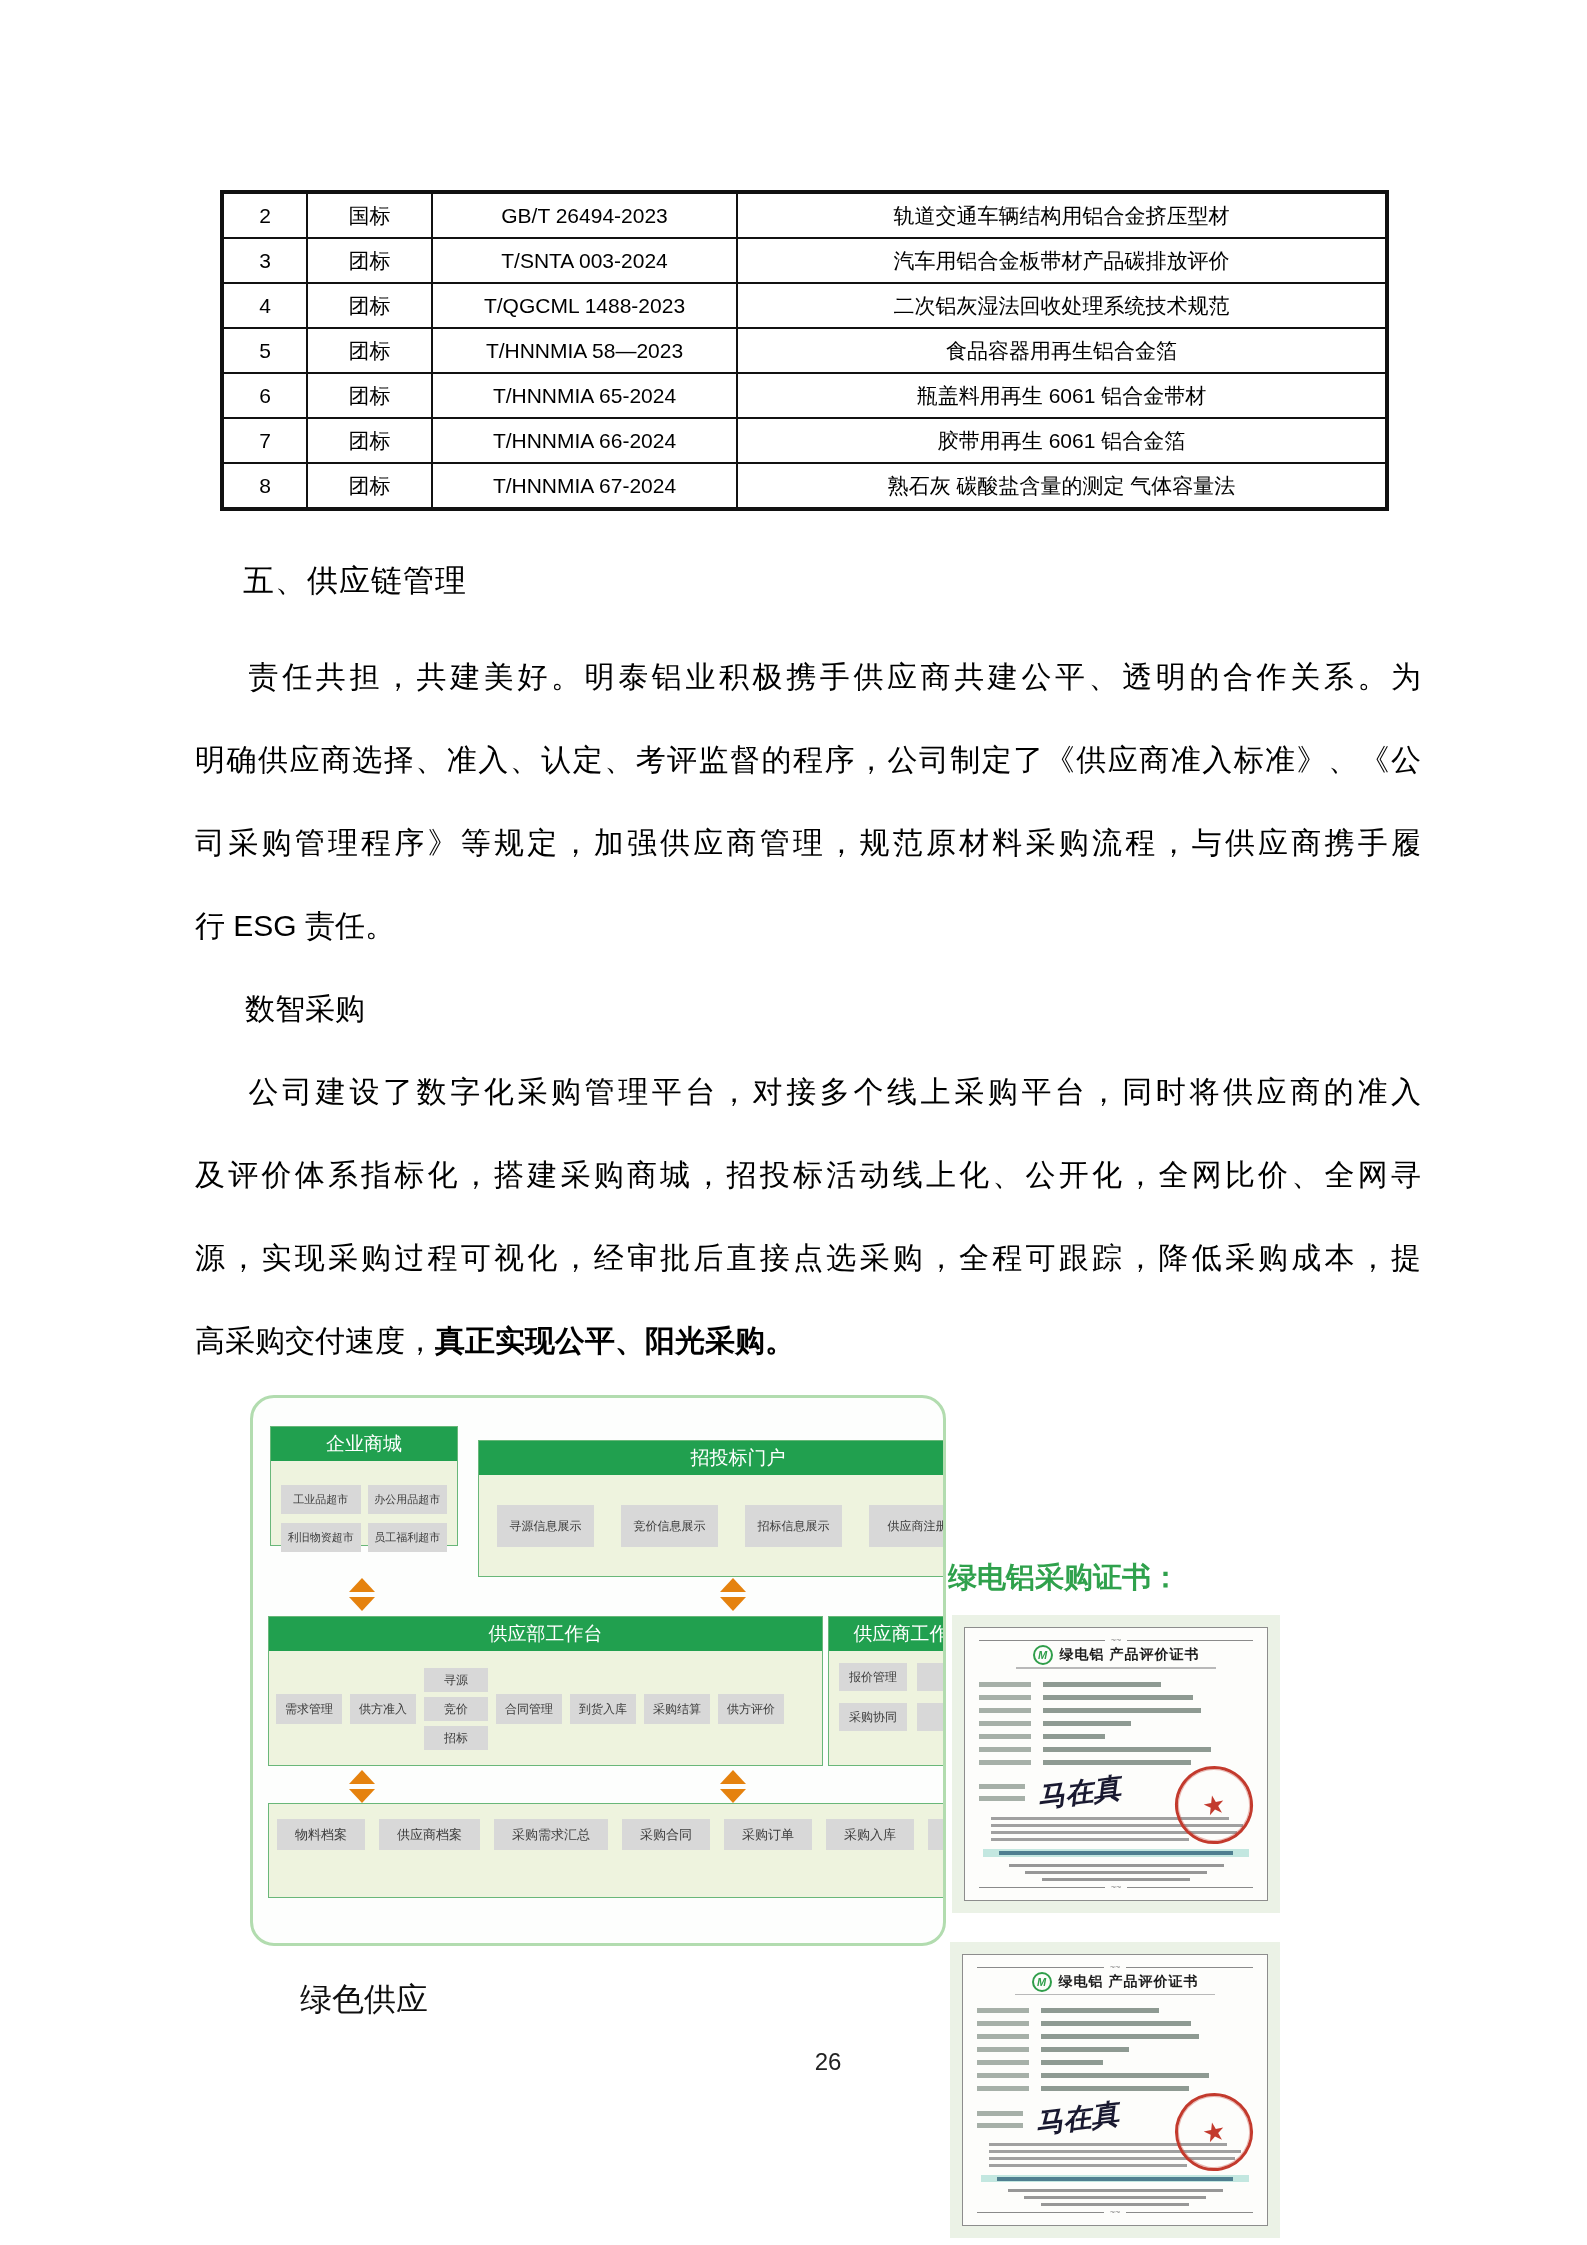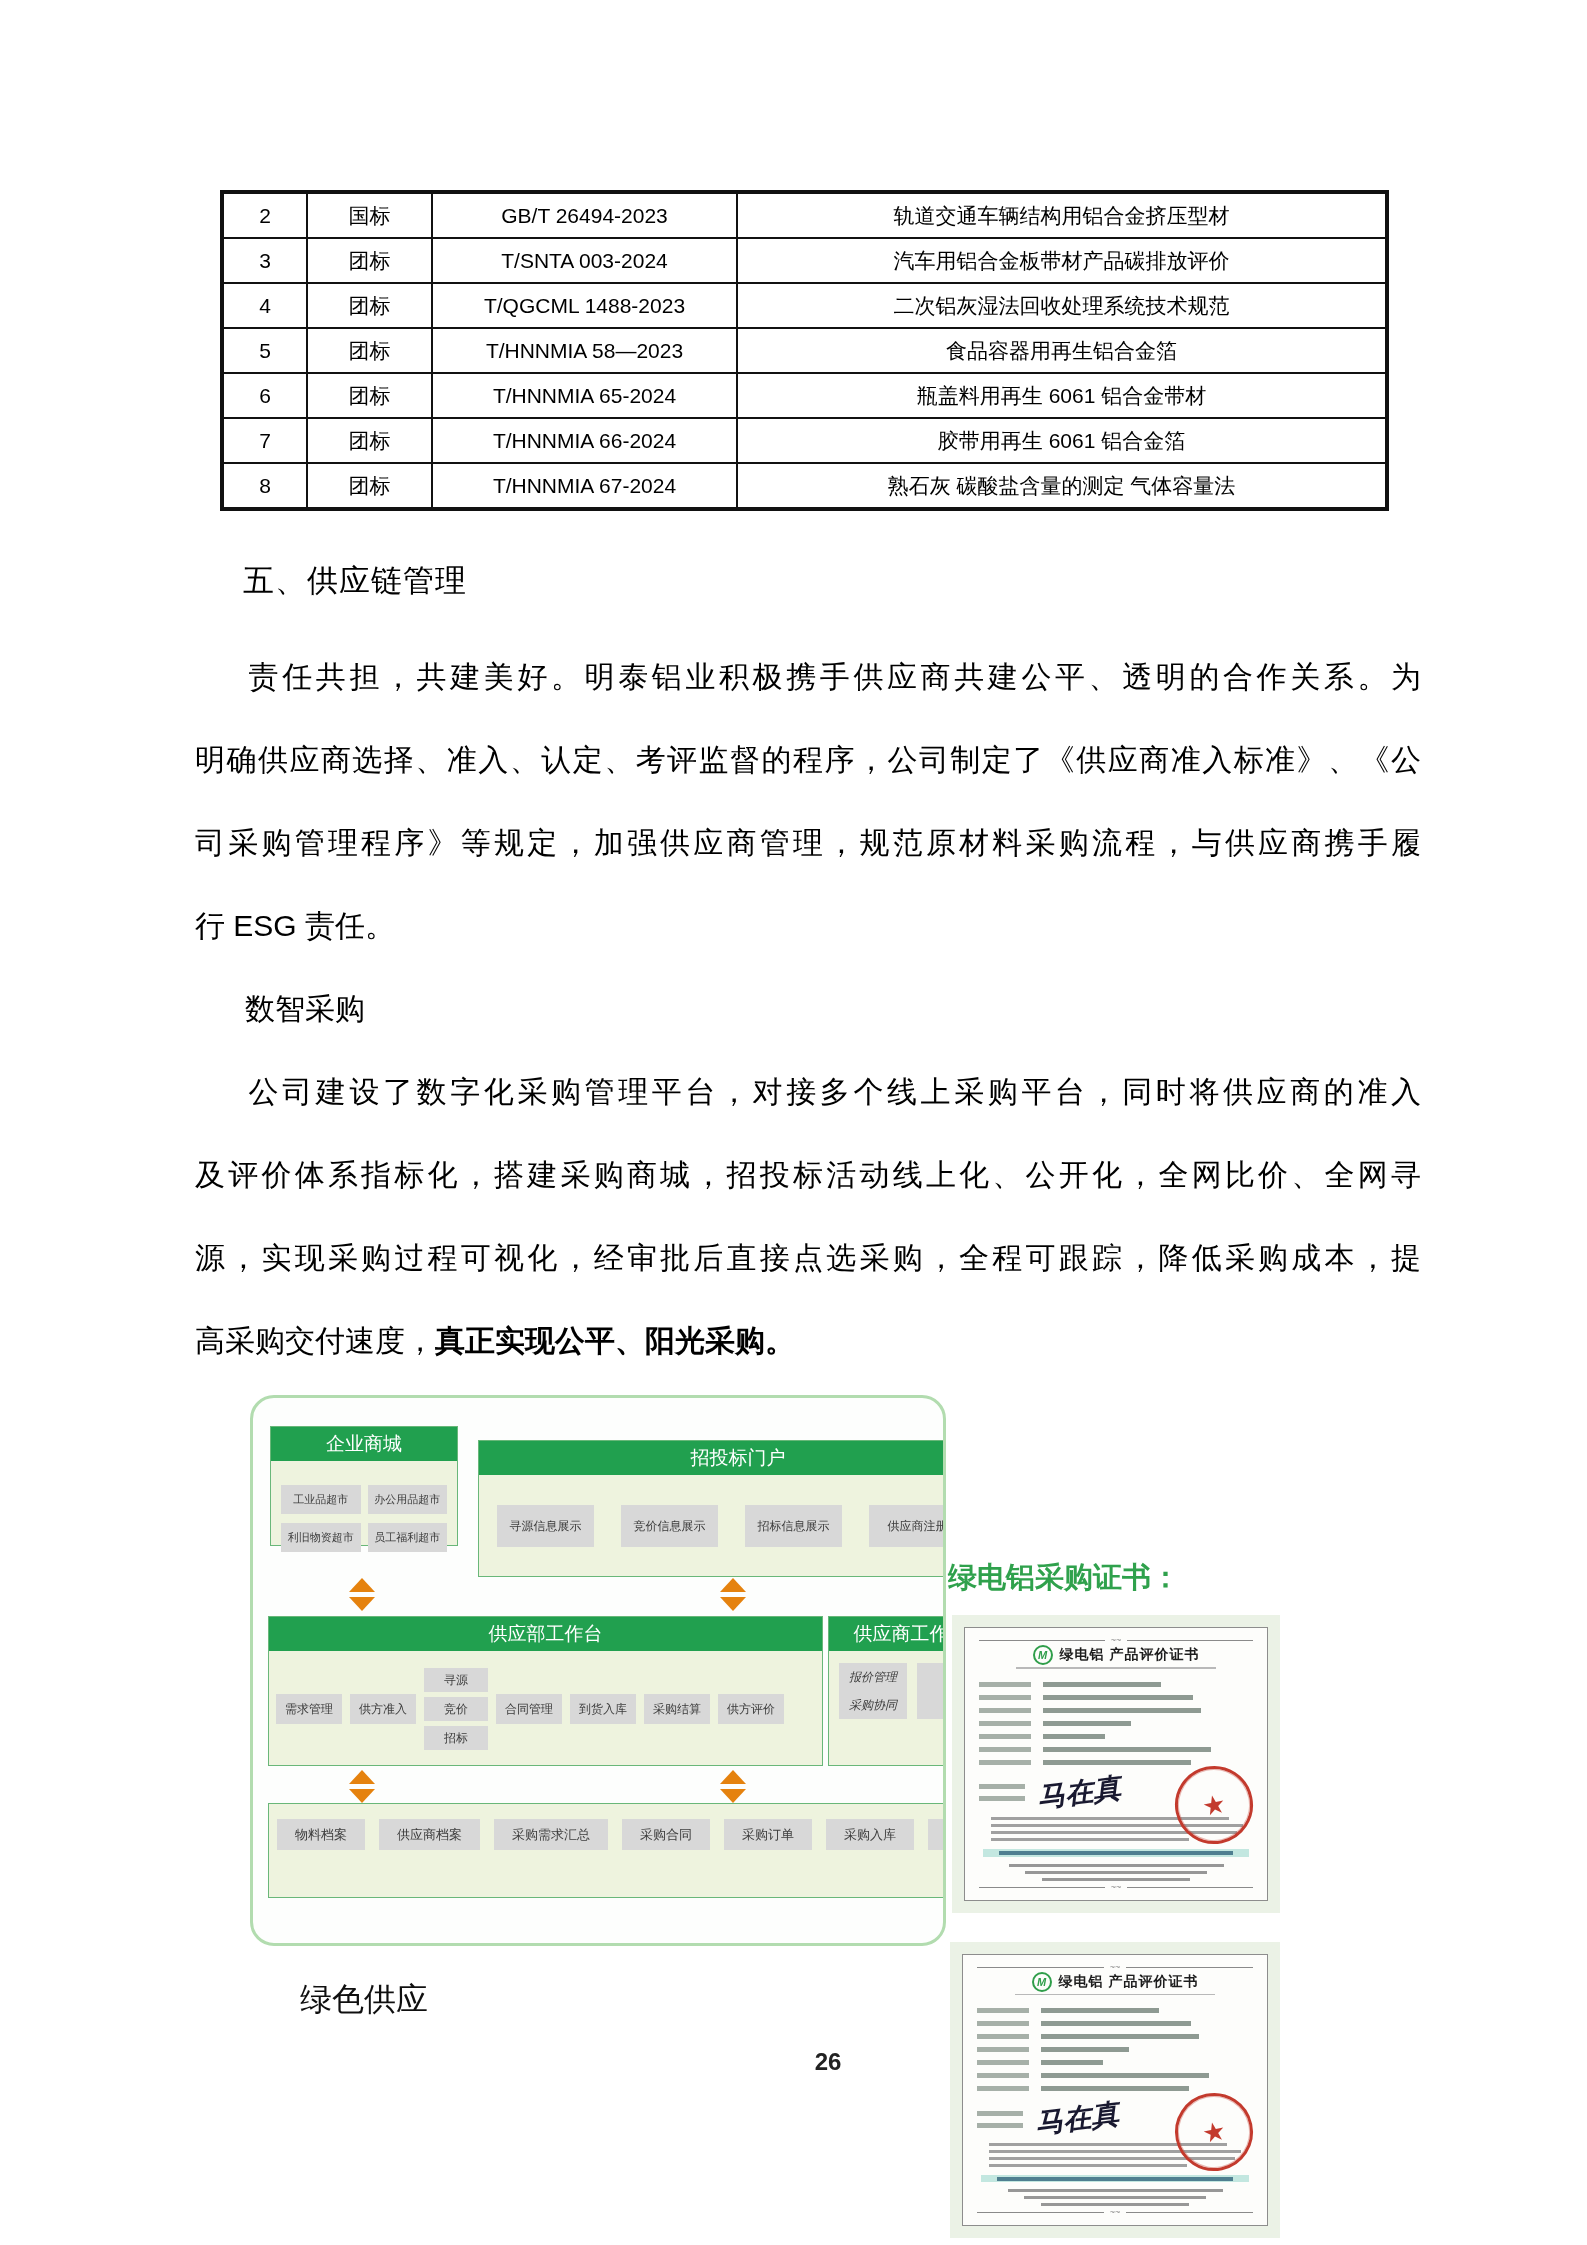--- a/index.html
+++ b/index.html
@@ -32,21 +32,21 @@
   .mall-grid .chip{padding:9px 2px;font-size:11px;}
   .bidding{left:225px;top:30px;width:520px;height:137px;margin-top:12px;}
   .bid-row{display:flex;gap:27px;padding:30px 0 0 18px;}
   .bid-row .chip{width:97px;}
   .supply{left:15px;top:218px;width:555px;height:150px;}
   .supply-row{display:flex;align-items:center;gap:8px;padding:0 7px;height:116px;}
   .supply-row .chip{padding:9px 9px;}
   .stack{display:flex;flex-direction:column;gap:5px;}
   .stack .chip{padding:6px 20px;}
   .supplier{left:575px;top:218px;width:165px;height:150px;}
-  .supplier-col{padding:12px 0 0 10px;display:flex;flex-direction:column;font-style:italic;}
+  .supplier-col{padding:12px 0 0 10px;display:flex;flex-direction:column;gap:12px;}
   .srow{display:flex;gap:10px;}
   .srow .chip{padding:8px 10px;}
   .chip.ph{width:46px;}
   .erp{left:15px;top:405px;width:700px;height:95px;}
   .erp .phead{font-size:21px;}
   .erp-row{display:flex;gap:14px;padding:15px 0 0 8px;}
   .erp-row .chip{padding:9px 18px;font-size:13px;}
   .updown{position:absolute;width:26px;}
   .updown::before,.updown::after{content:"";display:block;width:0;
         border-left:13px solid transparent;border-right:13px solid transparent;}
@@ -94,21 +94,21 @@
   .c-para i:nth-child(1){width:238px;} .c-para i:nth-child(2){width:252px;}
   .c-para i:nth-child(3){width:246px;} .c-para i:nth-child(4){width:198px;}
   .c-band{height:15px;background:#c3e7e0;margin:8px 4px 0;display:flex;align-items:center;justify-content:center;}
   .c-band i{width:88%;height:4px;background:#4f7f90;display:block;}
   .c-foot{margin:7px 0 2px;display:flex;flex-direction:column;align-items:center;gap:4px;}
   .c-foot i{display:block;height:3px;background:#979797;}
   .c-foot i:nth-child(1){width:215px;} .c-foot i:nth-child(2){width:182px;} .c-foot i:nth-child(3){width:148px;}
 
   
   .green-supply{position:absolute;left:300px;top:1978px;font-size:32px;color:#0f0f0f;}
-  .page-num{position:absolute;left:806px;top:2048px;width:44px;text-align:center;font-size:24px;color:#222;font-weight:bold;}
+  .page-num{position:absolute;left:806px;top:2048px;width:44px;text-align:center;font-size:24px;color:#222;}
 </style>
 </head>
 <body>
 
 <div class="page">
 
   <table class="std-table">
     <colgroup>
       <col style="width:85px">
         <col style="width:125px">

